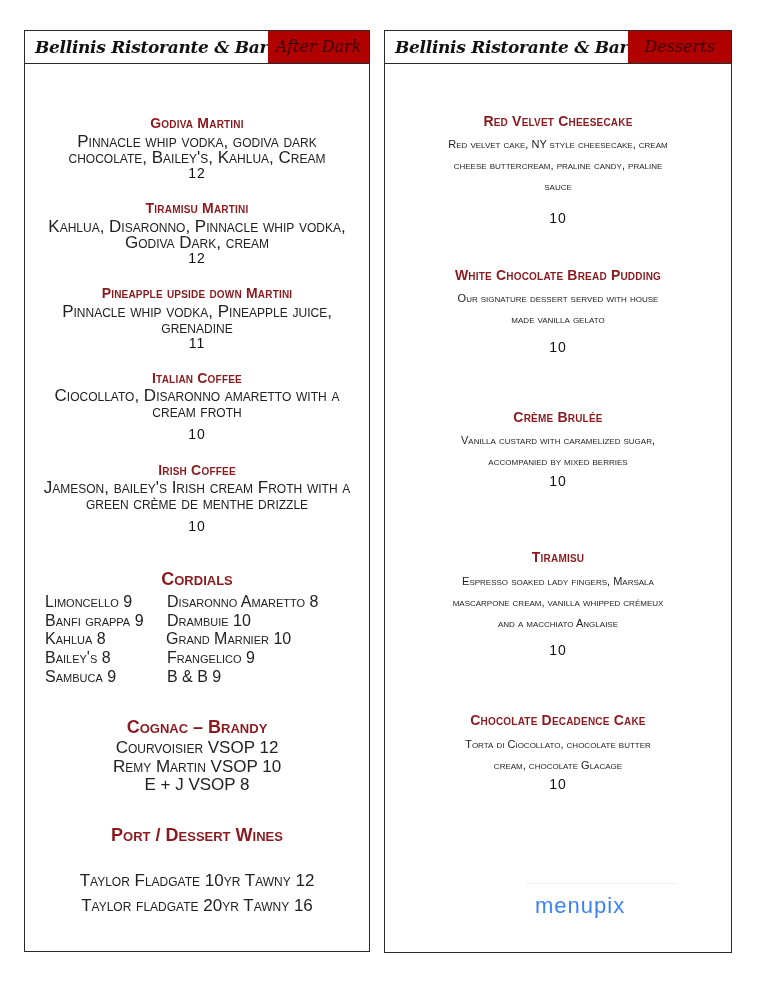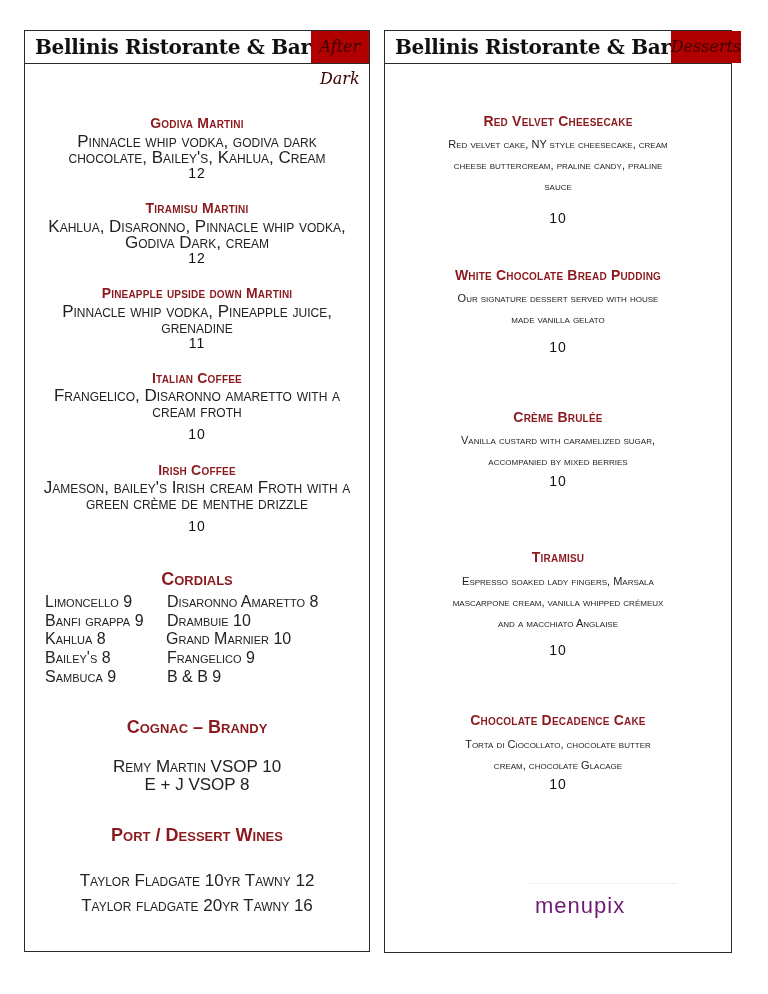--- a/index.html
+++ b/index.html
@@ -10,40 +10,40 @@
     .panel {
       position: absolute; top: 30px; border: 1.5px solid #2a2a2a; background: #fff; box-sizing: border-box;
     }
     #panel-left { left: 24px; width: 346px; height: 922px; }
     #panel-right { left: 384px; width: 348px; height: 923px; }
     .header {
       position: absolute; left: 0; top: 0; right: 0; height: 32px;
       border-bottom: 1.5px solid #2a2a2a; display: flex;
     }
     .brand {
-      flex: 1; font-family: "DejaVu Serif", serif; font-weight: bold;
-      font-size: 20px; line-height: 32px; padding-left: 10px; color: #111; white-space: nowrap; letter-spacing: -0.3px;
+      flex: 1; font-family: "DejaVu Serif", serif; font-style: italic; font-weight: bold;
+      font-size: 17px; line-height: 32px; padding-left: 10px; color: #111; white-space: nowrap; letter-spacing: -0.3px;
     }
     .tab {
       background: #b00000; color: #3a0000; font-family: "DejaVu Serif", serif; font-style: italic;
       font-size: 16px; line-height: 32px; text-align: center;
     }
     #panel-left .tab { width: 116px; }
     #panel-right .tab { width: 118px; }
     .abs { position: absolute; left: 0; right: 0; text-align: center; }
     .item-name {
       color: #8b1a1f; font-variant: small-caps; font-size: 14px; font-weight: bold; letter-spacing: 0.2px;
     }
     .desc { font-variant: small-caps; font-size: 17px; color: #222; line-height: 16px; }
     .price { font-size: 14px; font-weight: normal; color: #111; letter-spacing: 1px; }
     .section-title { color: #8b1a1f; font-variant: small-caps; font-size: 18px; font-weight: bold; }
     .cordial-row { position: absolute; font-variant: small-caps; font-size: 16px; color: #222; white-space: nowrap; }
     .right .desc { line-height: 21px; font-size: 11px; }
     .watermark {
-      position: absolute; left: 150px; top: 862px; font-size: 22px; color: #701a75; letter-spacing: 1px;
+      position: absolute; left: 150px; top: 862px; font-size: 22px; color: #3b82f6; letter-spacing: 1px;
     }
     .wm-line { position: absolute; left: 142px; top: 852px; width: 150px; height: 1px; border-top: 1px dotted #e6e6e6; }
   </style>
 </head>
 <body>
 
 <div class="panel" id="panel-left">
   <div class="header">
     <div class="brand">Bellinis Ristorante &amp; Bar</div>
     <div class="tab">After Dark</div>
@@ -58,21 +58,21 @@
   <div class="abs desc" style="top:204px">Godiva Dark, cream</div>
   <div class="abs desc" style="top:188px">Kahlua, Disaronno, Pinnacle whip vodka,</div>
   <div class="abs price" style="top:219px">12</div>
 
   <div class="abs item-name" style="top:254px">Pineapple upside down Martini</div>
   <div class="abs desc" style="top:273px">Pinnacle whip vodka, Pineapple juice,</div>
   <div class="abs desc" style="top:289px">grenadine</div>
   <div class="abs price" style="top:304px">11</div>
 
   <div class="abs item-name" style="top:339px">Italian Coffee</div>
-  <div class="abs desc" style="top:357px">Frangelico, Disaronno amaretto with a</div>
+  <div class="abs desc" style="top:357px">Ciocollato, Disaronno amaretto with a</div>
   <div class="abs desc" style="top:373px">cream froth</div>
   <div class="abs price" style="top:395px">10</div>
 
   <div class="abs item-name" style="top:431px">Irish Coffee</div>
   <div class="abs desc" style="top:449px">Jameson, bailey's Irish cream Froth with a</div>
   <div class="abs desc" style="top:465px">green crème de menthe drizzle</div>
   <div class="abs price" style="top:487px">10</div>
 
   <div class="abs section-title" style="top:538px">Cordials</div>
   <div class="cordial-row" style="left:20px;top:562px">Limoncello 9</div>
@@ -80,20 +80,21 @@
   <div class="cordial-row" style="left:20px;top:599px">Kahlua 8</div>
   <div class="cordial-row" style="left:20px;top:618px">Bailey's 8</div>
   <div class="cordial-row" style="left:20px;top:637px">Sambuca  9</div>
   <div class="cordial-row" style="left:142px;top:562px">Disaronno Amaretto 8</div>
   <div class="cordial-row" style="left:142px;top:581px">Drambuie 10</div>
   <div class="cordial-row" style="left:141px;top:599px">Grand Marnier 10</div>
   <div class="cordial-row" style="left:142px;top:618px">Frangelico 9</div>
   <div class="cordial-row" style="left:142px;top:637px">B &amp; B  9</div>
 
   <div class="abs section-title" style="top:686px">Cognac – Brandy</div>
+  <div class="abs desc" style="top:709px">Courvoisier VSOP 12</div>
   <div class="abs desc" style="top:728px">Remy Martin VSOP 10</div>
   <div class="abs desc" style="top:746px">E + J VSOP 8</div>
 
   <div class="abs section-title" style="top:794px">Port / Dessert Wines</div>
   <div class="abs desc" style="top:842px">Taylor Fladgate 10yr Tawny  12</div>
   <div class="abs desc" style="top:867px">Taylor fladgate 20yr Tawny  16</div>
 </div>
 
 <div class="panel right" id="panel-right">
   <div class="header">

